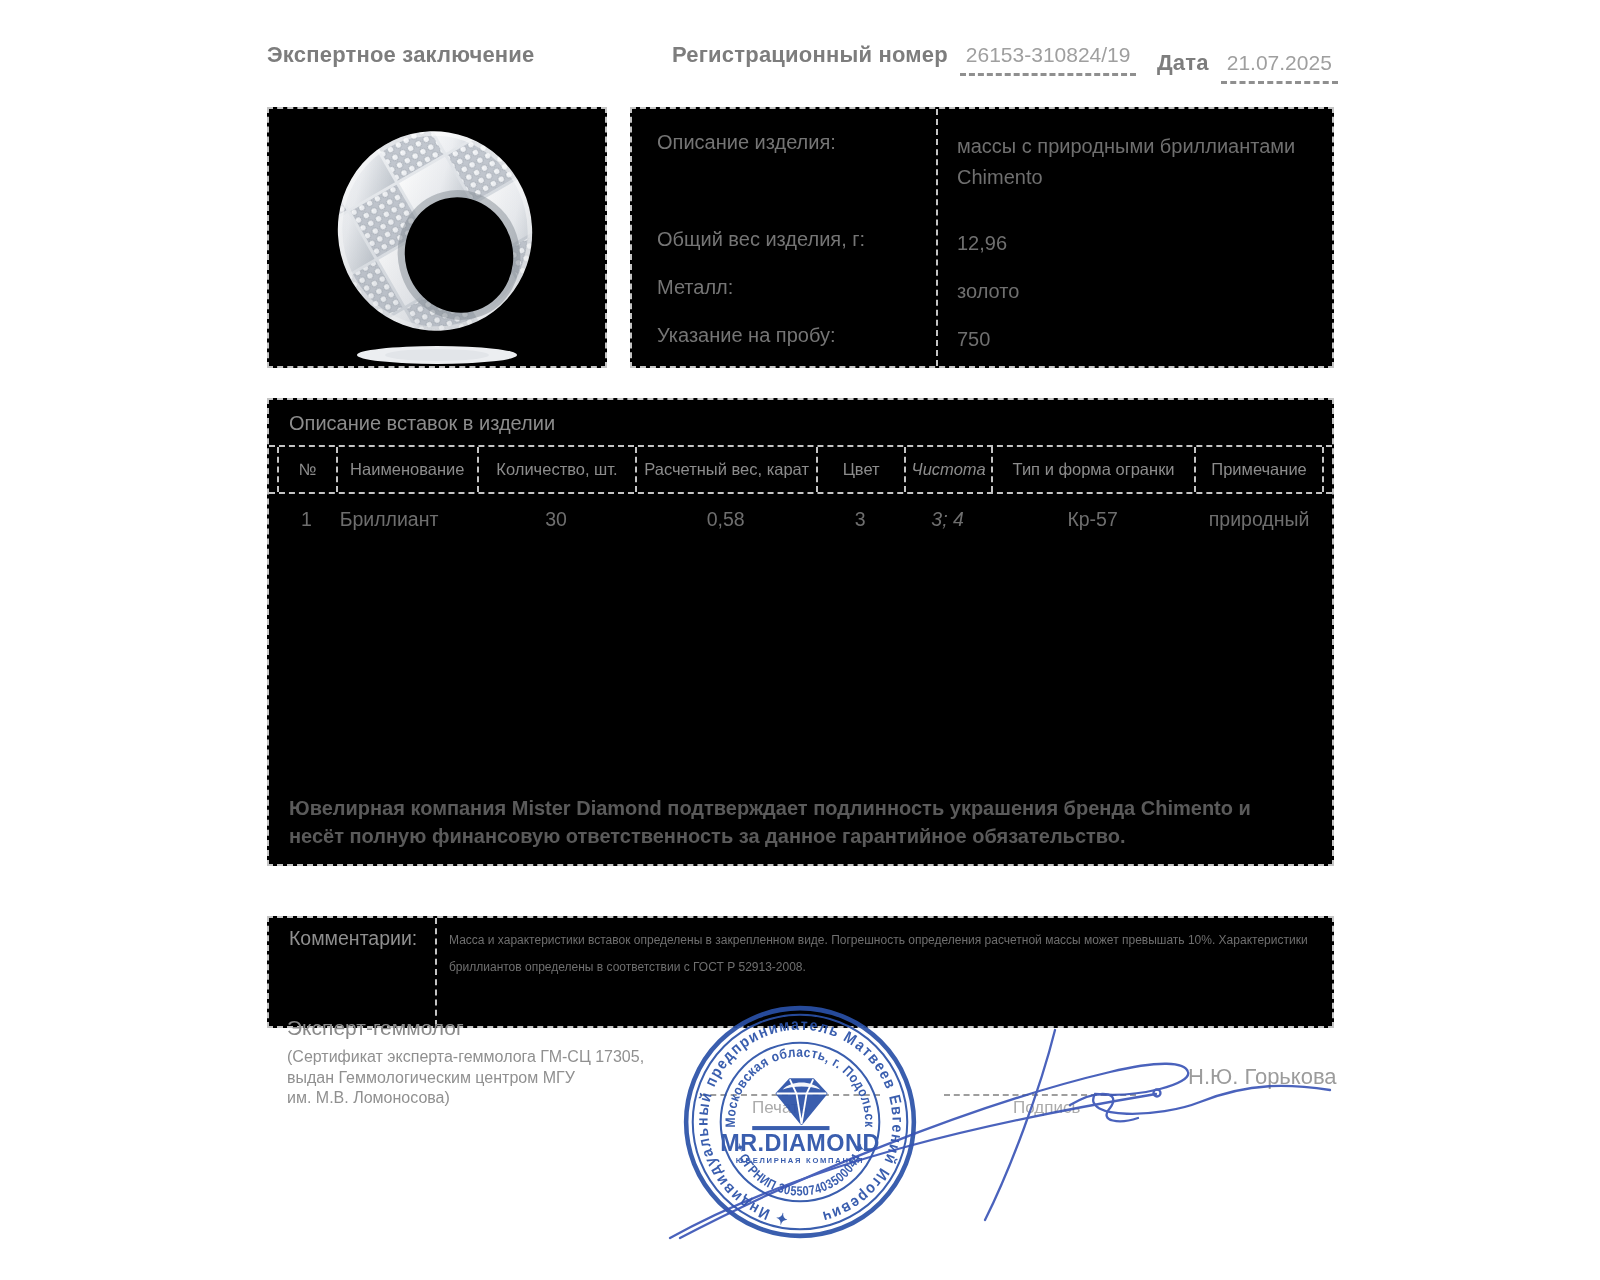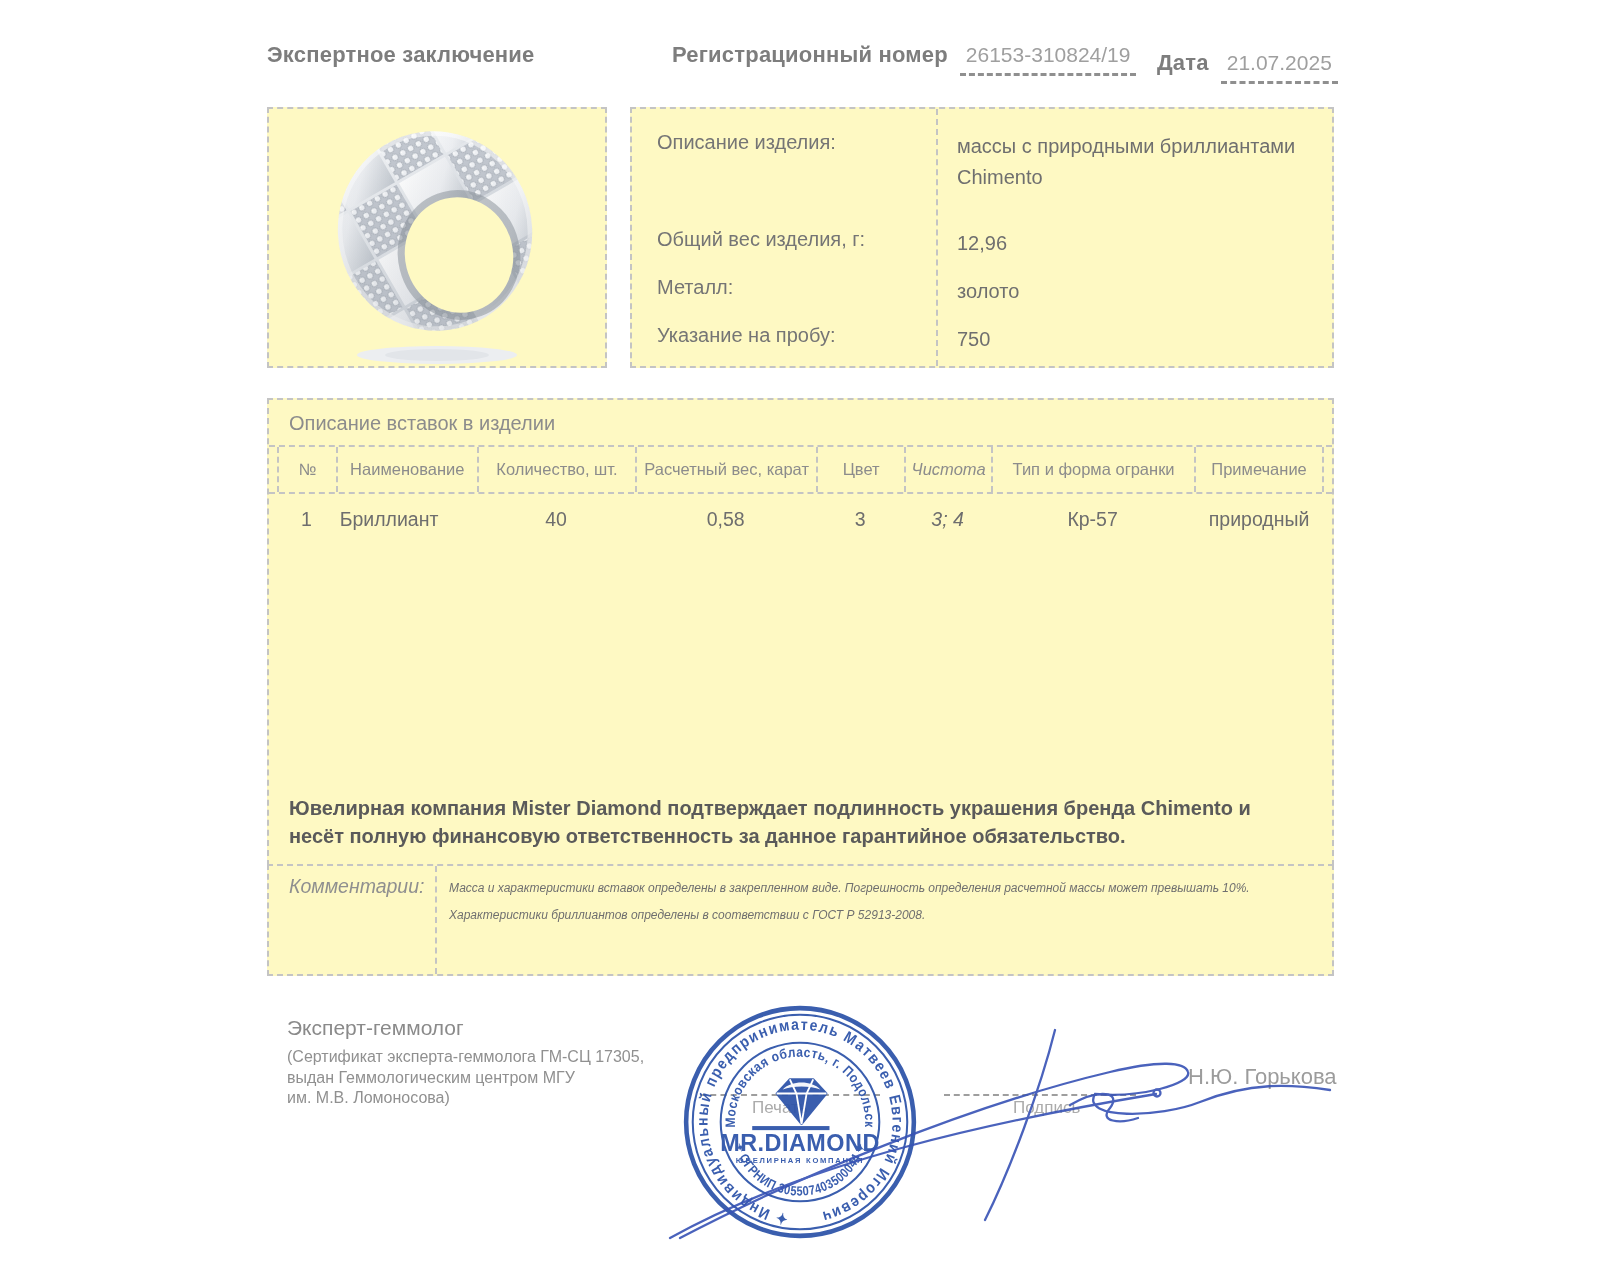--- a/index.html
+++ b/index.html
@@ -6,21 +6,21 @@
   html,body { width:1600px; height:1280px; background:#ffffff; }
   body { font-family:"Liberation Sans", sans-serif; position:relative; overflow:hidden; }
   .abs { position:absolute; }
 
   
   .hdr { top:42px; display:flex; align-items:baseline; }
   .hdr-bold { font-size:22px; font-weight:bold; color:#7d7d7d; letter-spacing:.2px; }
   .hdr-val { font-size:21px; color:#9f9f9f; border-bottom:3px dashed #8f8f8f; padding:0 6px 6px 6px; margin-left:12px; }
 
   
-  .dbox { border:2px dashed #c4c4c4; background:#fef9c3; }
+  .dbox { border:2px dashed #c4c4c4; background:#000000; }
 
   
   .photo-box { left:267px; top:107px; width:340px; height:261px; display:flex; align-items:flex-start; justify-content:center; }
 
   
   .info-box { left:630px; top:107px; width:704px; height:261px; }
   .info-divider { position:absolute; left:304px; top:0; bottom:0; border-left:2px dashed #c4c4c4; }
   .info-grid { position:absolute; inset:0; padding-top:22px; display:grid; grid-template-columns:304px 1fr; grid-auto-rows:min-content; }
   .info-label { padding-left:25px; font-size:20px; color:#757575; }
   .info-value { padding-left:21px; font-size:20px; color:#6f6f6f; max-width:395px; line-height:31px; }
@@ -34,21 +34,21 @@
   .th:last-child { border-right:2px dashed #c4c4c4; }
   .tbl-row { display:flex; padding:14px 8px 0 8px; }
   .td { font-size:19.5px; color:#6e6e6e; text-align:center; }
   .c0 { width:5.6%; } .c1 { width:13.5%; } .c2 { width:15.1%; } .c3 { width:17.3%; }
   .c4 { width:8.4%; } .c5 { width:8.3%;font-style:italic; } .c6 { width:19.4%; } .c7 { width:10.8%; flex:1; }
   .td.c1 { text-align:left; padding-left:4px; }
   .tbl-spacer { flex:1; }
   .tbl-statement { margin:0 20px 14px 20px; font-size:20px; font-weight:bold; color:#5a5a5a; line-height:28px; max-width:1010px; }
 
   
-  .cmt-box { left:267px; top:864px; width:1067px; height:112px;font-style:italic; }
+  .cmt-box { left:267px; top:916px; width:1067px; height:112px; }
   .cmt-divider { position:absolute; left:166px; top:0; bottom:0; border-left:2px dashed #c4c4c4; }
   .cmt-label { position:absolute; left:20px; top:9px; font-size:19.5px; color:#8f8f8f; }
   .cmt-text { position:absolute; left:180px; right:14px; top:9px; font-size:12px; color:#6f6f6f; line-height:27px; }
 
   
   .expert-title { left:287px; top:1016px; font-size:21px; color:#8a8a8a; }
   .expert-cert { left:287px; top:1047px; font-size:16px; color:#909090; line-height:20.5px; }
   .ph-line { border-top:2px dashed #9e9e9e; z-index:1; }
   .ph-label { font-size:17px; color:#ababab; z-index:1; }
   .expert-name { left:1188px; top:1064px; font-size:22px; color:#9c9c9c; }
@@ -171,21 +171,21 @@
     <div class="th c2">Количество, шт.</div>
     <div class="th c3">Расчетный вес, карат</div>
     <div class="th c4">Цвет</div>
     <div class="th c5">Чистота</div>
     <div class="th c6">Тип и форма огранки</div>
     <div class="th c7">Примечание</div>
   </div>
   <div class="tbl-row">
     <div class="td c0">1</div>
     <div class="td c1">Бриллиант</div>
-    <div class="td c2">40</div>
+    <div class="td c2">30</div>
     <div class="td c3">0,58</div>
     <div class="td c4">3</div>
     <div class="td c5">3; 4</div>
     <div class="td c6">Кр-57</div>
     <div class="td c7">природный</div>
   </div>
   <div class="tbl-spacer"></div>
   <div class="tbl-statement">Ювелирная компания Mister Diamond подтверждает подлинность украшения бренда Chimento и несёт полную финансовую ответственность за данное гарантийное обязательство.</div>
 </div>
 

